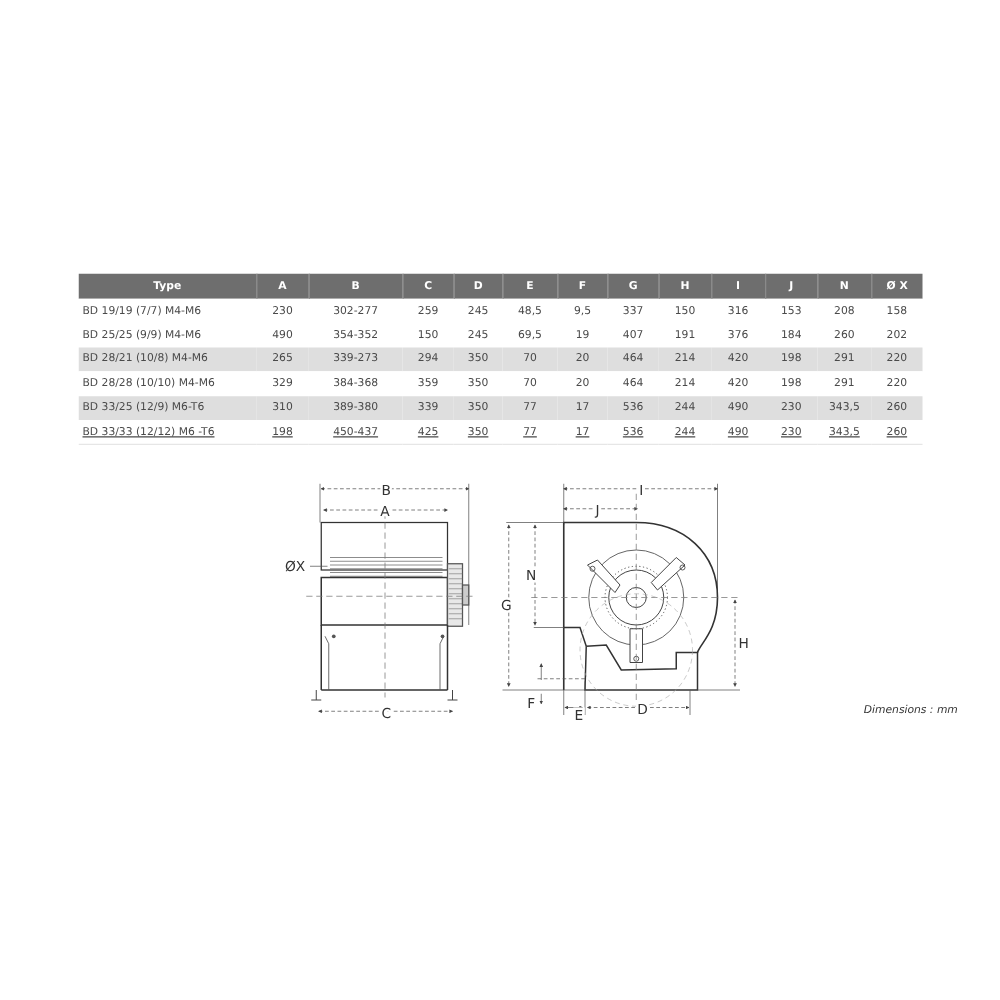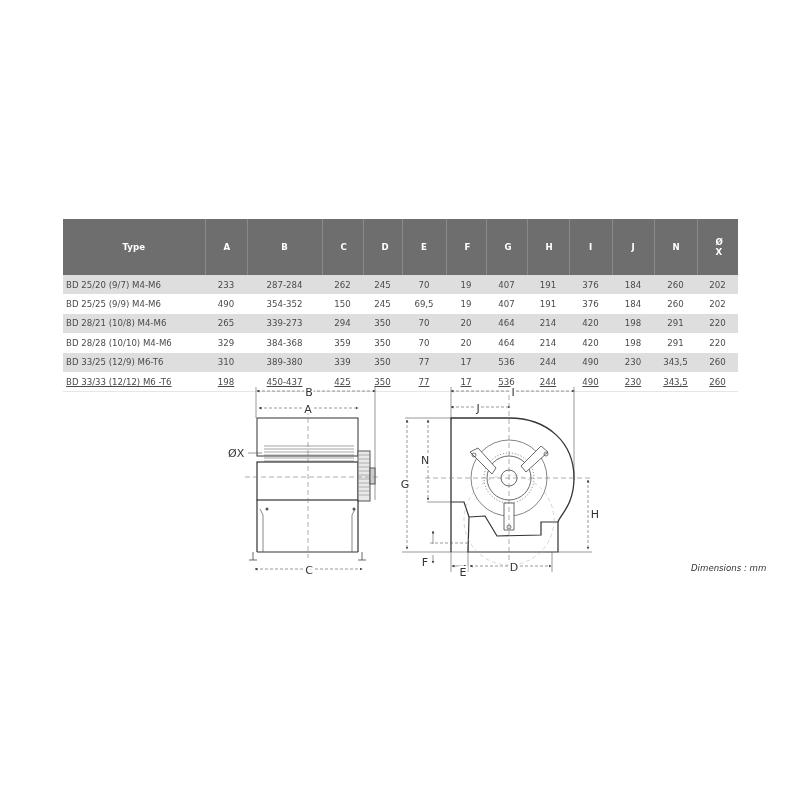--- a/index.html
+++ b/index.html
@@ -1,18 +1,18 @@
 <!DOCTYPE html>
 <html><head>
 <meta charset="utf-8">
 <style>
   html, body { margin: 0; padding: 0; background: #ffffff; }
   body { width: 800px; height: 800px; position: relative; overflow: hidden; font-family: "DejaVu Sans", sans-serif; }
   #spec-table { position: absolute; left: 63px; top: 219px; border-collapse: collapse; table-layout: fixed; width: 675px; font-size: 8.6px; color: #4a4a4a; }
-  #spec-table th { background: #6e6e6e; color: #ffffff; font-weight: bold; height: 20px; padding: 18px; text-align: center; border-right: 1px solid #8a8a8a; font-size: 8.6px; }
+  #spec-table th { background: #6e6e6e; color: #ffffff; font-weight: bold; height: 20px; padding: 0; text-align: center; border-right: 1px solid #8a8a8a; font-size: 8.6px; }
   #spec-table th:last-child { border-right: none; }
   #spec-table td { height: 19.4px; padding: 0; text-align: center; white-space: nowrap; }
   #spec-table td.type { text-align: left; padding-left: 3px; }
   #spec-table tr.odd td { background: #ffffff; }
   #spec-table tr.even td { background: #dedede; }
   #spec-table tbody tr:last-child td { border-bottom: 1px solid #e6e6e6; text-decoration: underline; }
   #drawings { position: absolute; left: 0; top: 380px; width: 800px; height: 210px; }
   #units-note { position: absolute; left: 652px; top: 563px; font-size: 8.6px; font-style: italic; color: #333; margin-left: 39px; }
 </style>
 </head>
@@ -45,34 +45,34 @@
       <th>F</th>
       <th>G</th>
       <th>H</th>
       <th>I</th>
       <th>J</th>
       <th>N</th>
       <th>Ø X</th>
     </tr>
   </thead>
   <tbody id="table-body">
-      <tr class="even">
-        <td class="type">BD 25/20 (9/7) M4-M6</td>
-        <td>233</td>
-        <td>287-284</td>
-        <td>262</td>
+      <tr class="odd">
+        <td class="type">BD 19/19 (7/7) M4-M6</td>
+        <td>230</td>
+        <td>302-277</td>
+        <td>259</td>
         <td>245</td>
-        <td>70</td>
-        <td>19</td>
-        <td>407</td>
-        <td>191</td>
-        <td>376</td>
-        <td>184</td>
-        <td>260</td>
-        <td>202</td>
+        <td>48,5</td>
+        <td>9,5</td>
+        <td>337</td>
+        <td>150</td>
+        <td>316</td>
+        <td>153</td>
+        <td>208</td>
+        <td>158</td>
       </tr>
       <tr class="odd">
         <td class="type">BD 25/25 (9/9) M4-M6</td>
         <td>490</td>
         <td>354-352</td>
         <td>150</td>
         <td>245</td>
         <td>69,5</td>
         <td>19</td>
         <td>407</td>

